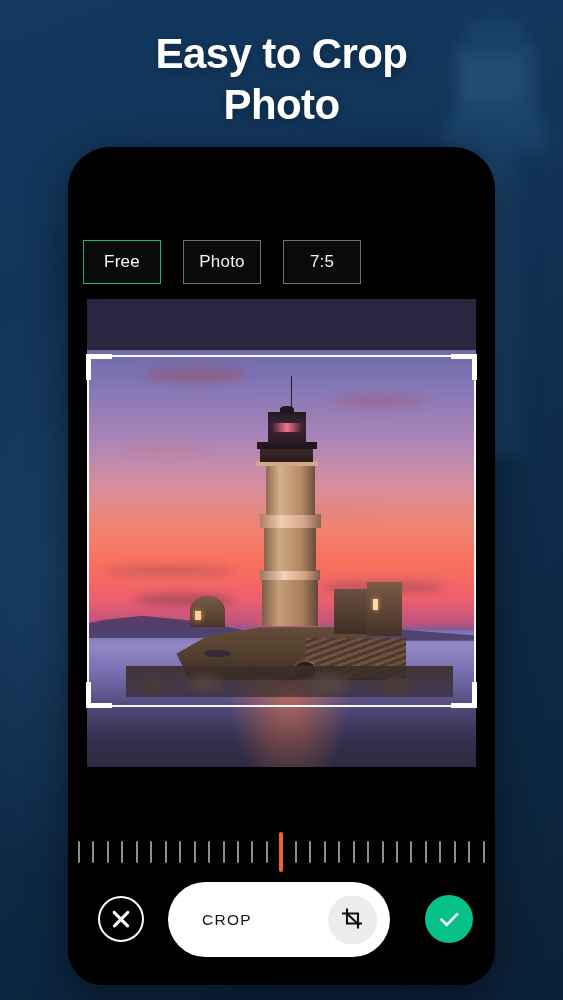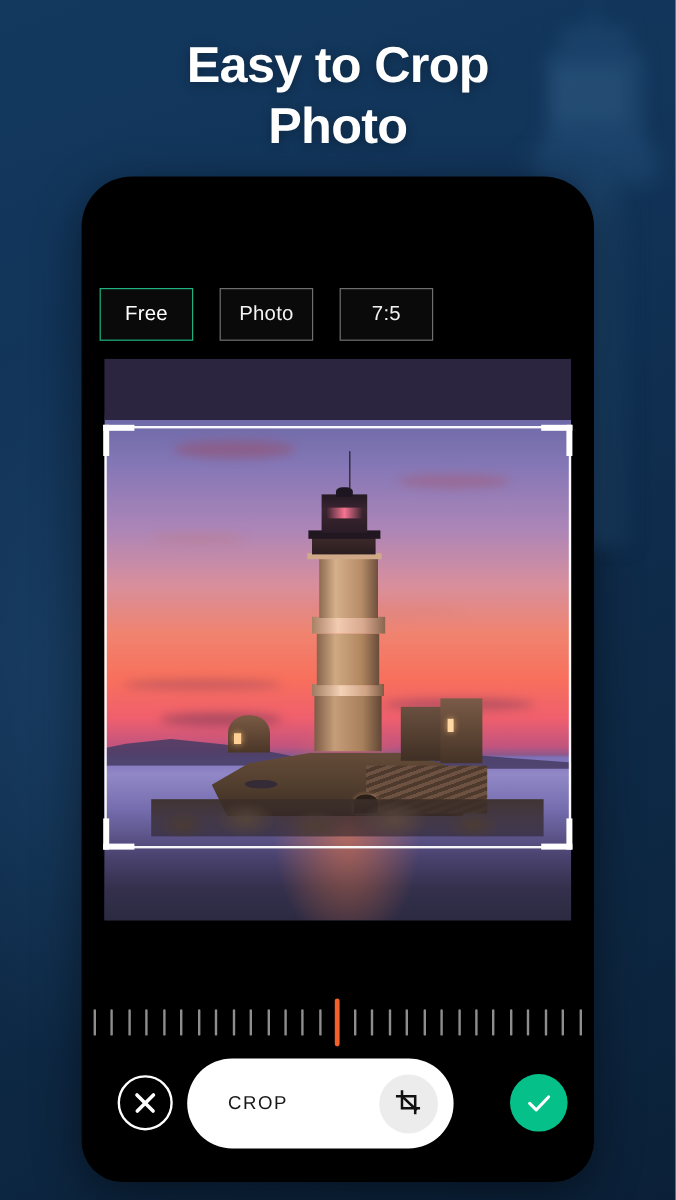--- a/index.html
+++ b/index.html
@@ -319,21 +319,21 @@
   #close-button .bar {
     position:absolute; left:50%; top:50%;
     width:22px; height:2.6px;
     background:#ffffff; border-radius:2px;
     transform-origin:center;
   }
   #close-button .bar.a { transform:translate(-50%,-50%) rotate(45deg); }
   #close-button .bar.b { transform:translate(-50%,-50%) rotate(-45deg); }
 
   #crop-pill {
-    position:absolute; left:88px; top:3px;
+    position:absolute; left:100px; top:3px;
     width:222px; height:75px;
     background:#ffffff;
     border-radius:38px;
     display:flex; align-items:center;
   }
   #crop-pill-label {
     margin-left:34px;
     color:#171717;
     font-size:15.5px;
     letter-spacing:1.3px;

